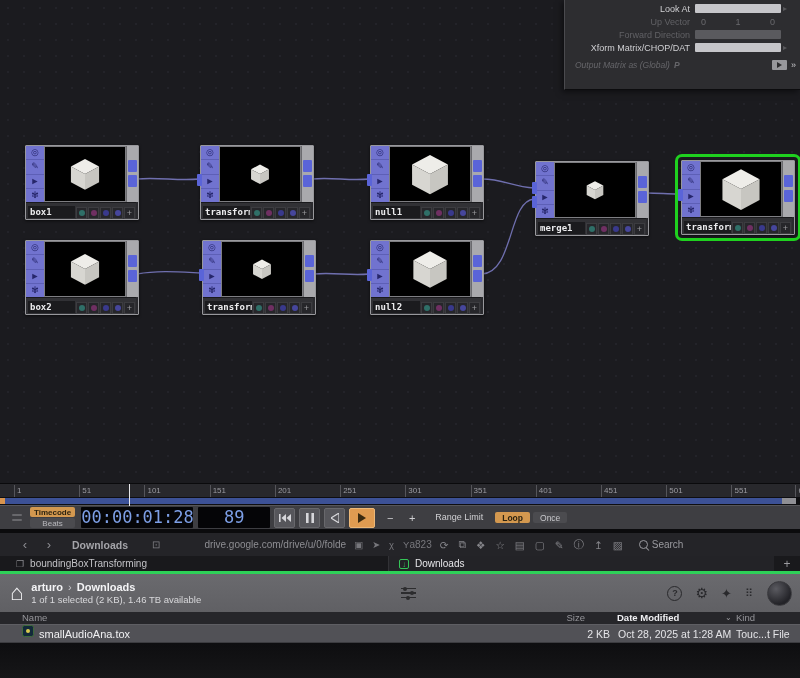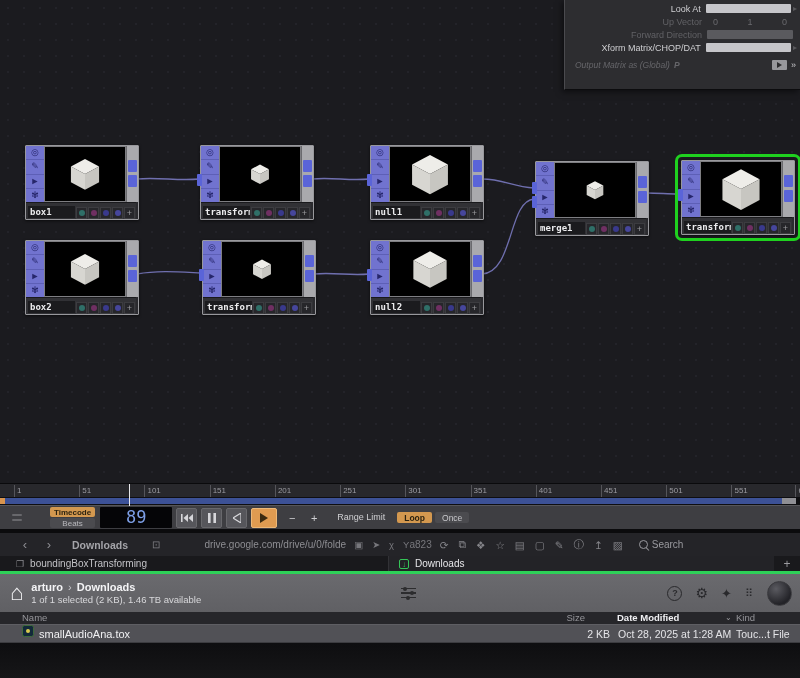--- a/index.html
+++ b/index.html
@@ -26,21 +26,21 @@
   .n-flags{display:flex;gap:1px;padding-right:1px;align-items:center;}
   .n-dot{width:11px;height:12px;background:#26262a;border:1px solid #3c3c40;box-sizing:border-box;display:flex;align-items:center;justify-content:center;}
   .n-dot i{width:6px;height:6px;border-radius:50%;display:block;}
   .n-plus{width:11px;height:12px;background:#26262a;border:1px solid #3c3c40;box-sizing:border-box;color:#98989c;font-size:9px;line-height:10px;text-align:center;}
 
   
   .params{position:absolute;right:0;top:0;width:236px;height:90px;background:#2d2d30;
     border-left:1px solid #4a4a4e;border-bottom:1px solid #0c0c0e;box-shadow:-2px 2px 6px rgba(0,0,0,.5);
     font-size:9px;color:#cfcfd2;padding-top:2px;box-sizing:border-box;}
   .p-row{display:flex;align-items:center;height:13px;padding:0 3px 0 0;}
-  .p-label{width:125px;text-align:right;margin-right:5px;white-space:nowrap;padding-left:12px;}
+  .p-label{width:125px;text-align:right;margin-right:5px;white-space:nowrap;}
   .p-label.dim{color:#616165;}
   .p-field{width:86px;height:9px;background:#c6c6ca;border-radius:1px;}
   .p-field.dim{background:#5a5a5e;}
   .p-field.short{width:70px;}
   .p-vals{display:flex;width:86px;justify-content:space-between;color:#6a6a6e;padding:0 6px;box-sizing:border-box;}
   .p-arrow{color:#58585c;font-size:8px;margin-left:2px;}
   .p-footer{display:flex;align-items:center;height:15px;margin-top:3px;padding:0 4px 0 10px;color:#66666a;font-size:8.5px;font-style:italic;}
   .p-footer .lang{margin-left:4px;font-weight:700;}
   .p-footer .spacer{flex:1;}
   .p-play{width:15px;height:10px;background:#97979b;border-radius:1px;display:inline-flex;align-items:center;justify-content:center;margin-right:4px;}
@@ -51,21 +51,21 @@
   .ruler{position:absolute;left:0;top:483px;width:800px;height:14px;background:#28282c;border-top:1px solid #0a0a0c;box-sizing:border-box;}
   .tick{position:absolute;top:1px;height:12px;border-left:1px solid #55555a;color:#9a9aa0;font-size:8px;padding-left:2px;line-height:12px;}
   .playhead{position:absolute;top:0;width:1.5px;height:22px;background:#e8e8ec;z-index:3;}
   .rangebar{position:absolute;left:0;top:497px;width:800px;height:8px;background:#0e0e11;}
   .range-fill{position:absolute;left:0;top:1px;width:796px;height:6px;background:#3c5196;}
   .rh-left{position:absolute;left:0;top:1px;width:5px;height:6px;background:#d9954f;}
   .rh-right{position:absolute;left:782px;top:1px;width:14px;height:6px;background:#8f8f94;}
   .tl-controls{position:absolute;left:0;top:505px;width:800px;height:24px;background:#3e3e42;border-top:1px solid #565659;box-sizing:border-box;display:flex;align-items:center;}
   .tl-rowicons{width:18px;margin-left:12px;display:flex;flex-direction:column;gap:3px;}
   .tl-rowicons i{display:block;height:2px;background:#68686c;width:10px;border-radius:1px;}
-  .tl-mode{display:flex;flex-direction:column;gap:1px;margin-left:20px;}
+  .tl-mode{display:flex;flex-direction:column;gap:1px;margin-left:0;}
   .mode-btn{font-size:8px;line-height:9px;height:10px;padding:0 4px;border:none;border-radius:2px;background:#4b4b4f;color:#b8b8bc;font-family:inherit;}
   .mode-btn.active{background:#d3984f;color:#2c2310;font-weight:700;}
   .lcd{background:#050507;color:#7d9fe6;font-family:"DejaVu Sans Mono",monospace;font-size:17px;
        height:21px;line-height:21px;text-align:center;border-radius:1px;}
   .lcd-tc{width:112px;margin-left:6px;}
   .lcd-fr{width:72px;margin-left:5px;}
   .tbtn{width:21px;height:20px;background:#56565b;border:1px solid #68686c;border-radius:2px;margin-left:4px;
         display:flex;align-items:center;justify-content:center;box-sizing:border-box;}
   .tbtn.play{background:#df9b51;border-color:#ecb878;width:26px;}
   .tbtn svg{display:block;}
@@ -520,20 +520,21 @@
   </div>
   <div class="tl-controls">
     <div class="tl-rowicons">
         <i></i>
         <i></i>
       </div>
     <div class="tl-mode">
       <button class="mode-btn active">Timecode</button>
       <button class="mode-btn">Beats</button>
     </div>
+    <div class="lcd lcd-tc">00:00:01:28</div>
     <div class="lcd lcd-fr">89</div>
     <div class="tbtn">
       <svg width="12" height="10" viewBox="0 0 12 10">
           <rect x="0" y="1" width="1.6" height="8" fill="#d6d6da"></rect>
           <polygon points="7,1 7,9 2.5,5" fill="#d6d6da"></polygon>
           <polygon points="12,1 12,9 7.5,5" fill="#d6d6da"></polygon>
         </svg>
     </div>
     <div class="tbtn">
       <svg width="8" height="10" viewBox="0 0 8 10">

